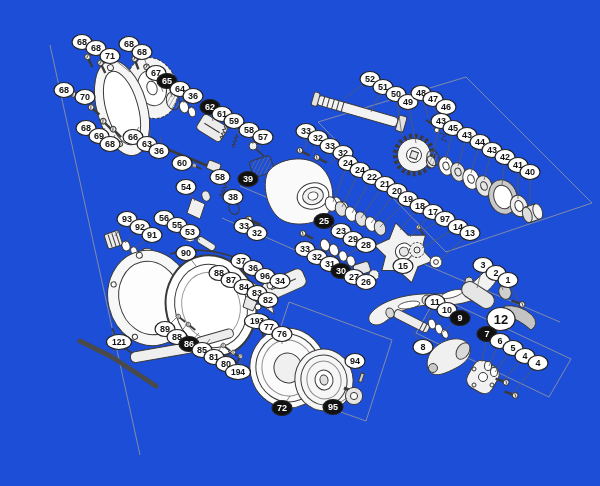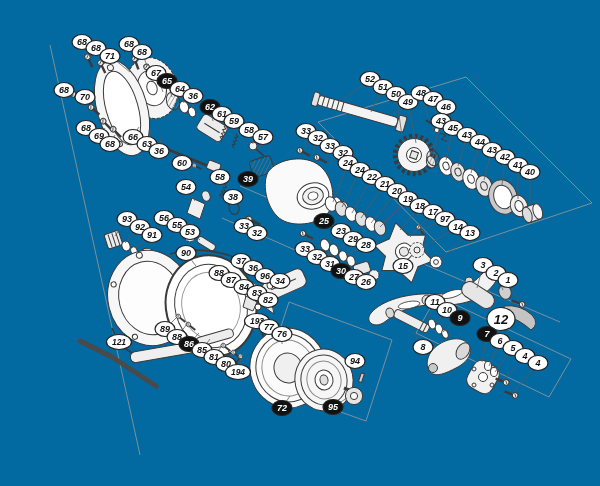--- a/index.html
+++ b/index.html
@@ -1,16 +1,16 @@
 <!DOCTYPE html>
 <html><head>
 <meta charset="utf-8">
 <style>
   html,body{margin:0;padding:0;background:#ffffff;}
-  .stage{position:relative;width:600px;height:486px;background:#0369a1;overflow:hidden;font-style:italic;}
+  .stage{position:relative;width:600px;height:486px;background:#1d4ed8;overflow:hidden;}
   svg{display:block;}
   svg text{font-family:"Liberation Sans","DejaVu Sans",sans-serif;}
   .balloon-label{font-weight:bold;}
 </style>
 </head>
 <body>
 
 <div class="stage">
 <svg id="diagram" width="600" height="486" viewBox="0 0 600 486">
   <defs>

